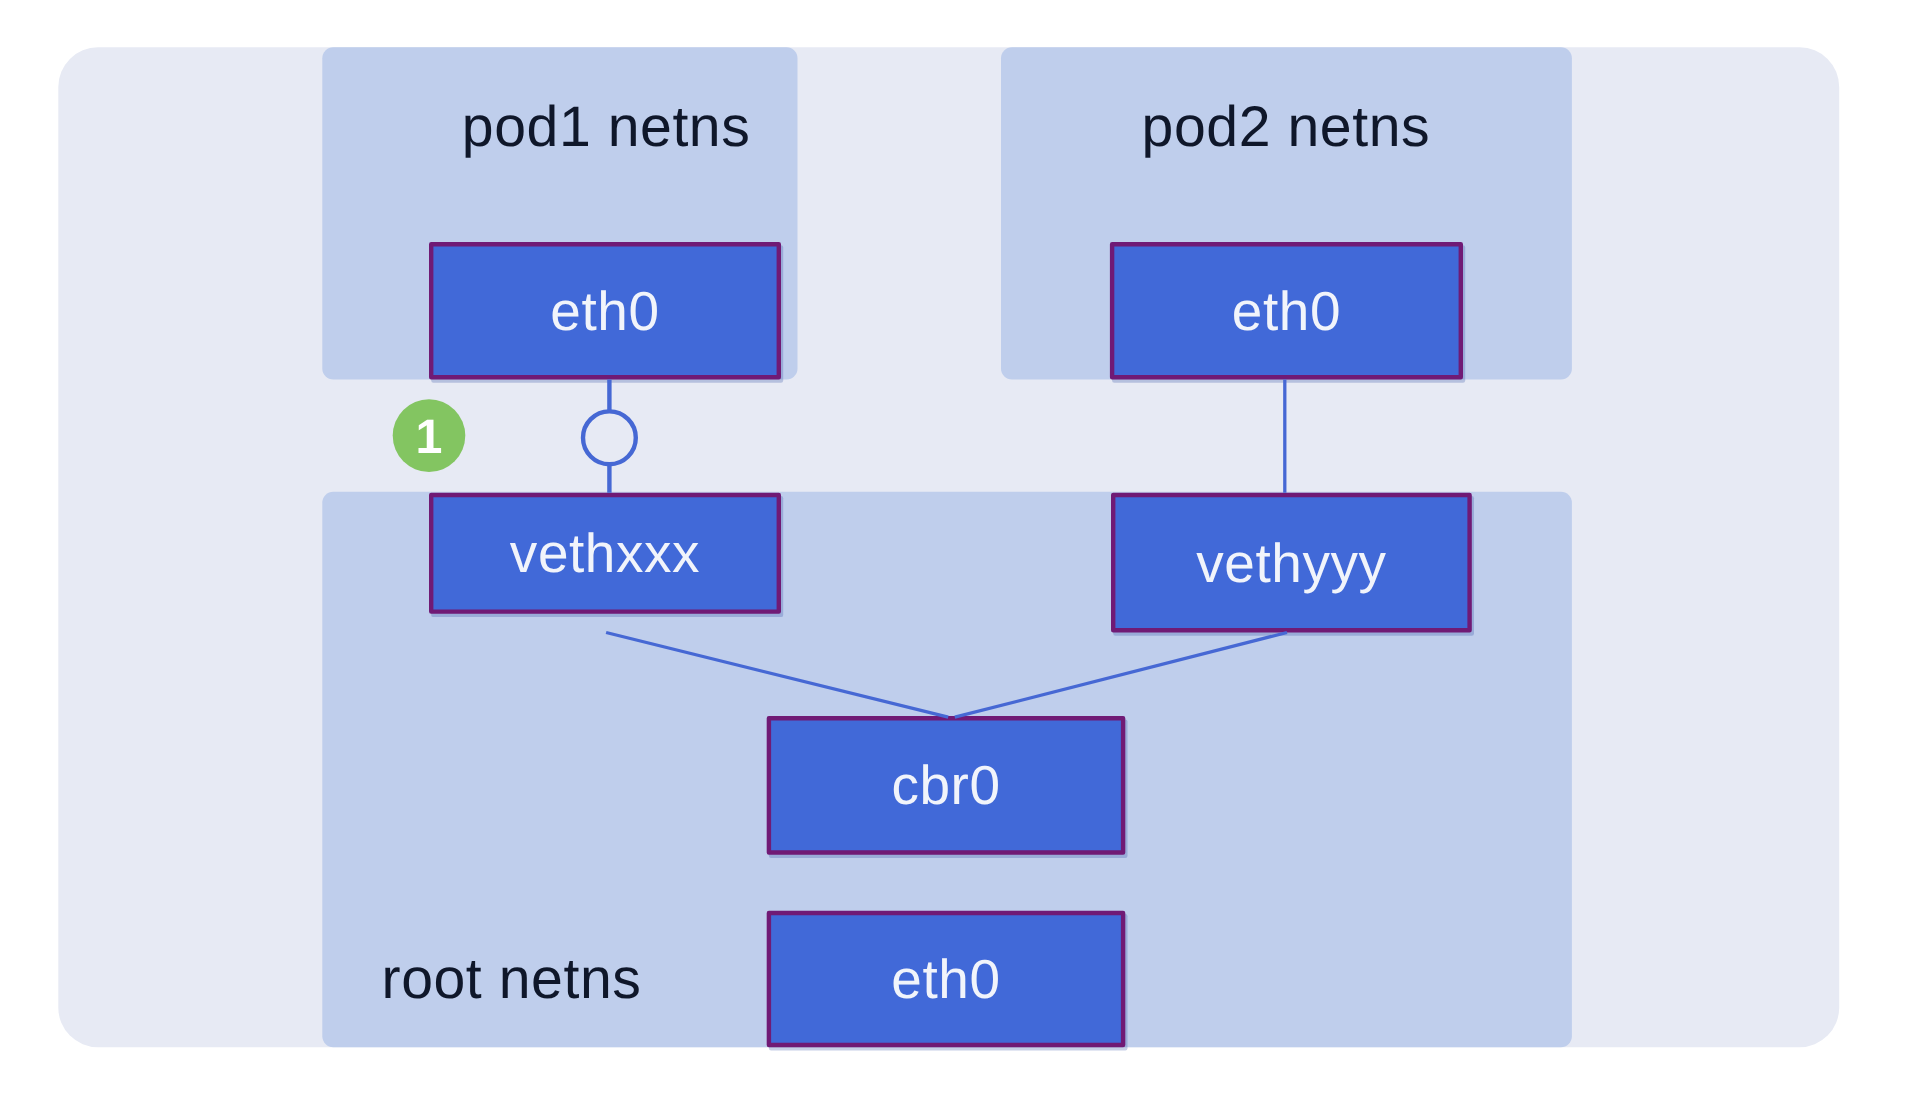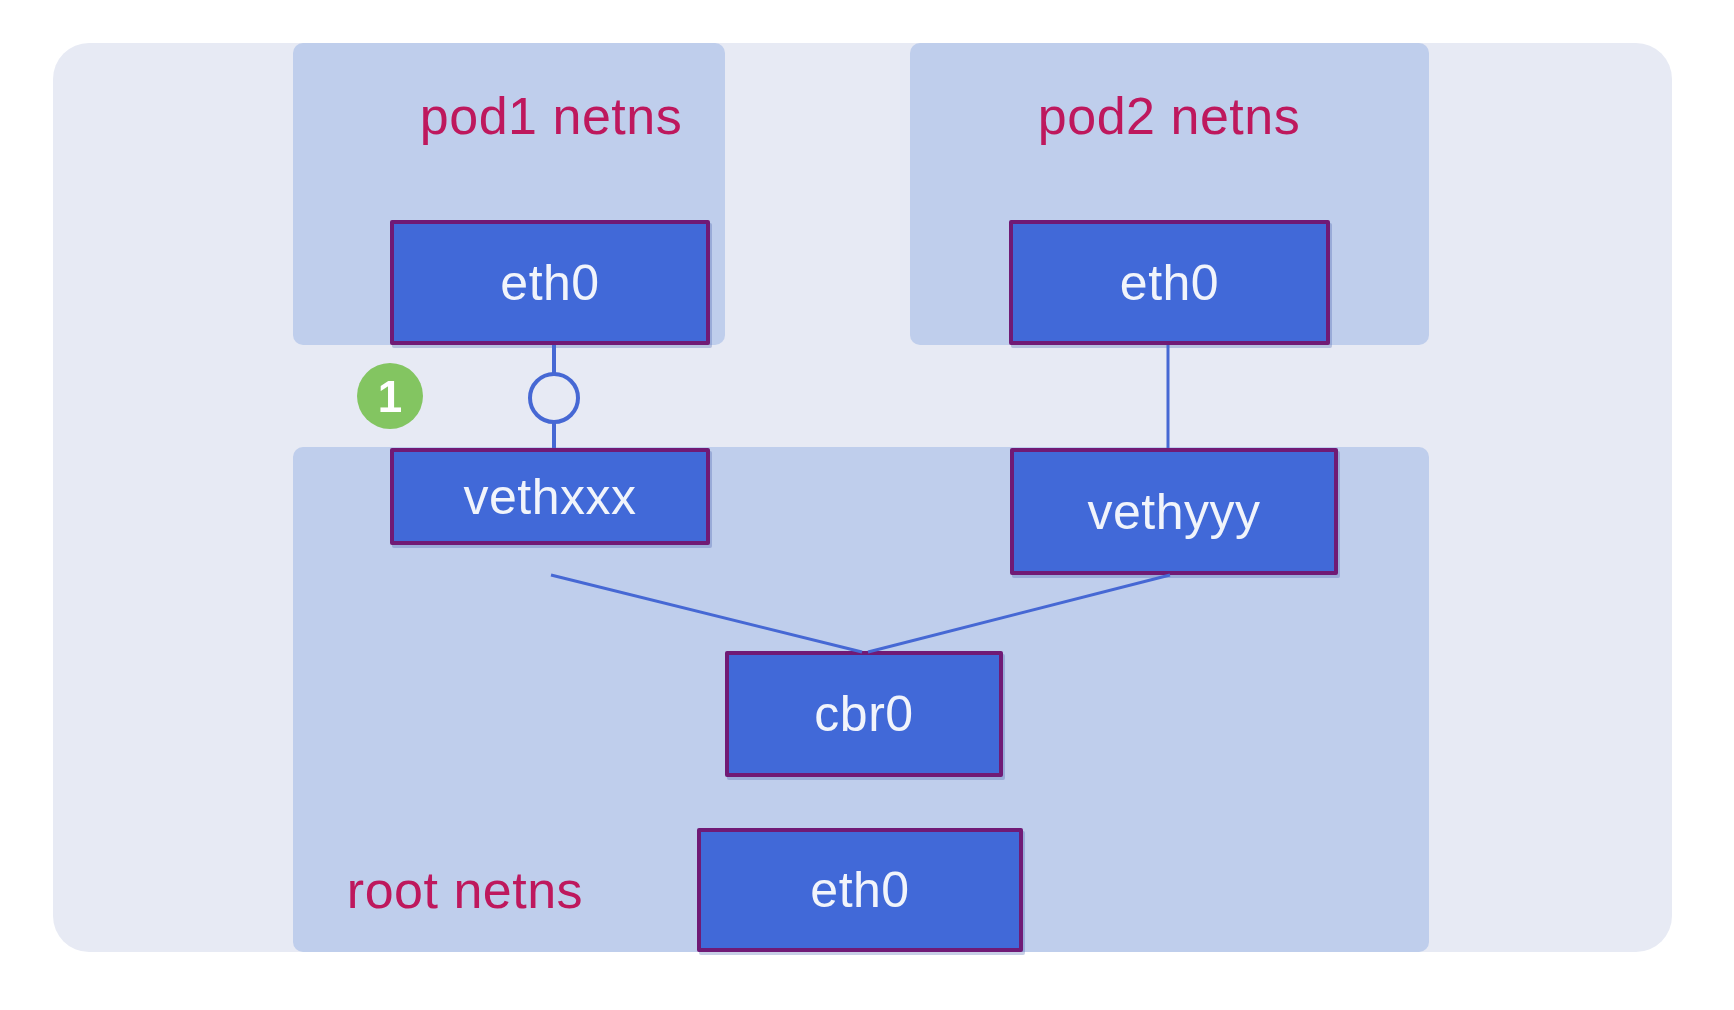--- a/index.html
+++ b/index.html
@@ -33,21 +33,21 @@
   .ns-pod2 { left: 910px; top: 43px;  width: 519px;  height: 302px; }
   .ns-root { left: 293px; top: 447px; width: 1136px; height: 505px; }
 
   
   .ns-label {
     position: absolute;
     width: 320px;
     text-align: center;
     font-size: 52px;
     line-height: 60px;
-    color: #be185d;
+    color: #0f172a;
     letter-spacing: 0.5px;
     white-space: nowrap;
   }
   .lbl-pod1 { left: 391px;  top: 86px; }
   .lbl-pod2 { left: 1009px; top: 86px; }
   .lbl-root { left: 305px;  top: 860px; }
 
   
   .iface {
     position: absolute;
@@ -61,23 +61,23 @@
     border-radius: 2px;
   }
   .iface .iface-label {
     color: #F1F4FB;
     font-size: 50px;
     letter-spacing: 0.5px;
     white-space: nowrap;
   }
   .if-pod1-eth0 { left: 390px;  top: 220px; width: 320px; height: 125px; }
   .if-pod2-eth0 { left: 1009px; top: 220px; width: 321px; height: 125px; }
-  .if-vethxxx   { left: 390px;  top: 448px; width: 320px; height: 97px; }
+  .if-vethxxx   { left: 390px;  top: 448px; width: 320px; height: 110px; }
   .if-vethyyy   { left: 1010px; top: 448px; width: 328px; height: 127px; }
-  .if-cbr0      { left: 697px;  top: 651px; width: 278px; height: 126px; margin-left: 28px; }
+  .if-cbr0      { left: 697px;  top: 651px; width: 326px; height: 126px; }
   .if-root-eth0 { left: 697px;  top: 828px; width: 326px; height: 124px; }
 
   
   .overlay {
     position: absolute;
     left: 0; top: 0;
     width: 1734px; height: 1010px;
     pointer-events: none;
   }
   .badge-digit {

